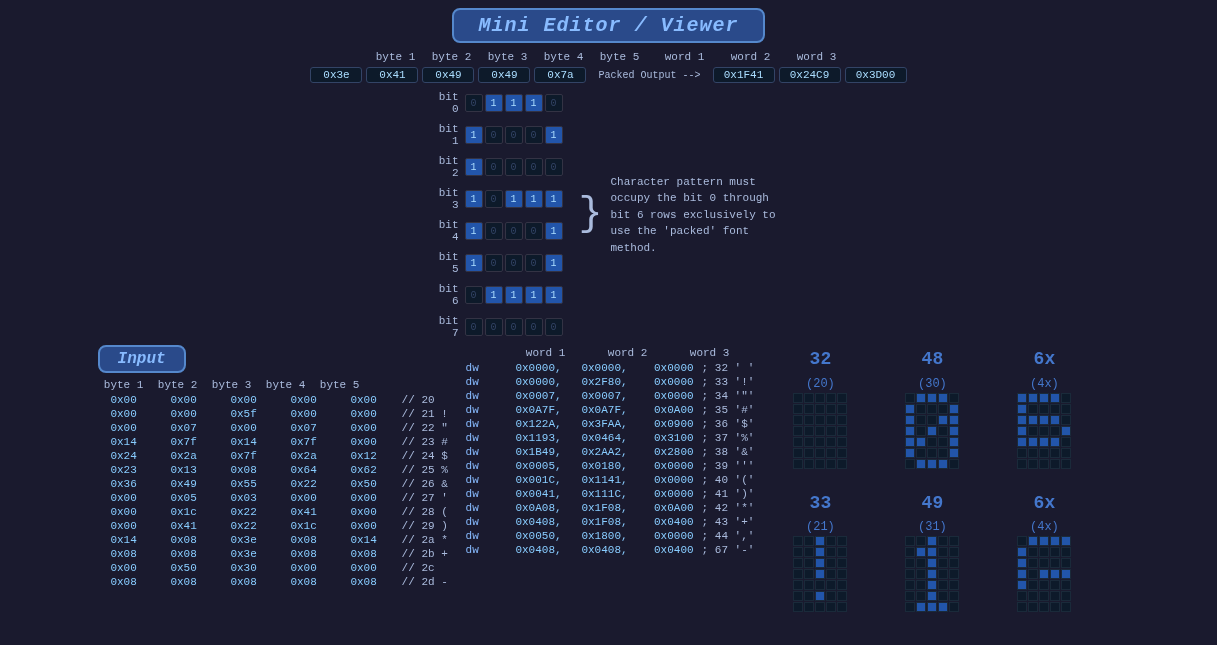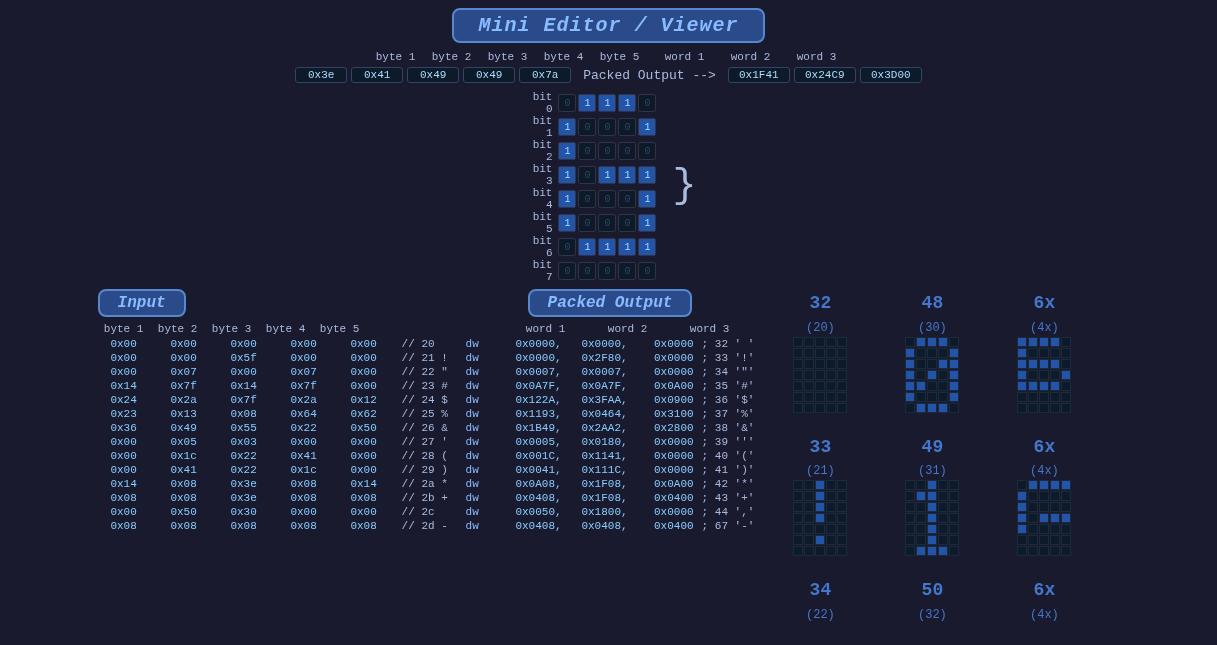--- a/index.html
+++ b/index.html
@@ -61,39 +61,39 @@
       width: 52px;
       text-align: center;
       background: #0d1a2a;
       border: 1px solid #334466;
       border-radius: 3px;
       padding: 1px 2px;
       font-size: 11px;
       color: #aaddff;
     }
     .byte-val-row .arrow-label {
-      font-size: 13px;
+      font-size: 10px;
       color: #aabbdd;
       white-space: nowrap;
       padding: 0 8px;
     }
     .byte-val-row .wv {
       width: 62px;
       text-align: center;
       background: #0d1a2a;
       border: 1px solid #334466;
       border-radius: 3px;
       padding: 1px 2px;
       font-size: 11px;
       color: #aaddff;
     }
     .bit-grid-area {
       display: flex;
       flex-direction: column;
-      gap: 0;
+      gap: 8px;
     }
     .bit-row {
       display: flex;
       align-items: center;
       gap: 2px;
     }
     .bit-label {
       width: 36px;
       text-align: right;
       font-size: 11px;
@@ -363,20 +363,23 @@
           <span class="bit-label">bit 7</span>
           <div class="bit-cell off">0</div>
           <div class="bit-cell off">0</div>
           <div class="bit-cell off">0</div>
           <div class="bit-cell off">0</div>
           <div class="bit-cell off">0</div>
         </div>
       </div>
     <div class="brace-note">
       <span class="brace-char">}</span>
+      <span class="note-text">Character pattern must occupy the
+bit 0 through bit 6 rows exclusively to
+use the 'packed' font method.</span>
     </div>
   </div>
 
   <div style="display:flex; flex:1; overflow:hidden; padding: 2px 8px; gap:8px;">
 
     <div class="input-panel">
       <span class="panel-title">Input</span>
       <div class="table-header">
         <span class="th">byte 1</span>
         <span class="th">byte 2</span>
@@ -495,21 +498,20 @@
             <span class="td">0x08</span>
             <span class="td">0x08</span>
             <span class="td">0x08</span>
             <span class="td">0x08</span>
             <span class="td-comment">// 2d -</span>
           </div>
         </div>
     </div>
 
     <div class="packed-panel">
-      <span class="panel-title" style="align-self:center;">Packed Output</span>
       <div class="packed-header">
         <span style="width:38px;"></span>
         <span class="ph">word 1</span>
         <span class="ph">word 2</span>
         <span class="ph">word 3</span>
       </div>
       <div class="packed-table" id="packed-table-rows">
           <div class="packed-row">
     <span class="pr-kw">dw</span>
     <span class="pr-val">0x0000,</span>

